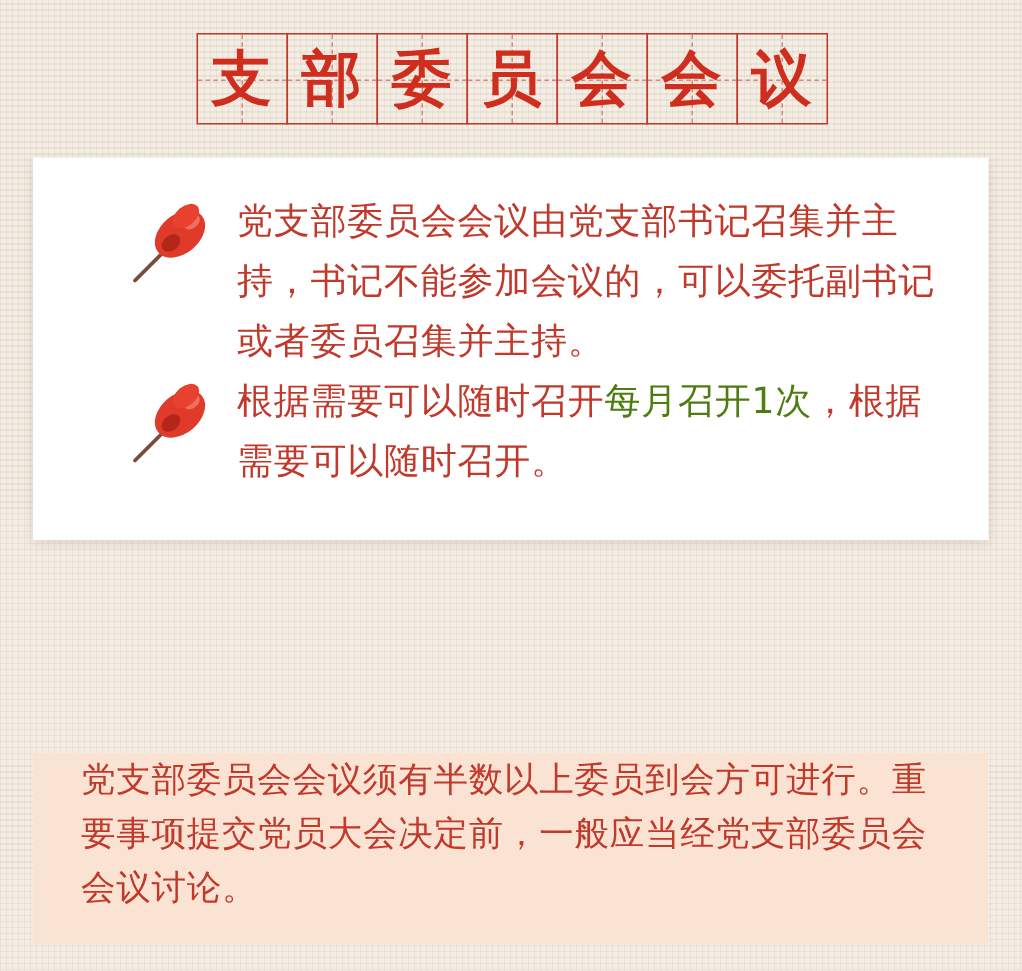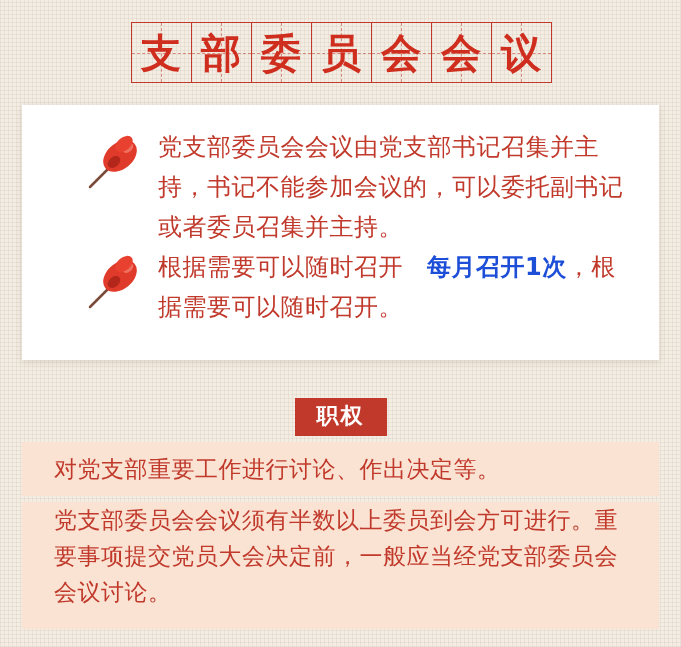--- a/index.html
+++ b/index.html
@@ -111,23 +111,22 @@
     left: 136px;
     width: 480px;
   }
   .para.b2 {
     position: absolute;
     top: 142px;
     left: 136px;
     width: 480px;
   }
   .para strong {
-    font-weight: bold;
-    color: #1d4ed8;
-    margin-left: 24px;
+    font-weight: normal;
+    color: #4d7c0f;
   }
 
   
   .tag {
     position: absolute;
     top: 398px;
     left: 50%;
     transform: translateX(-50%);
     background: #c0392b;
     color: #ffffff;
@@ -216,23 +215,19 @@
       <ellipse cx="30" cy="31" rx="7" ry="5" transform="rotate(-40 30 31)" fill="#b3261a"></ellipse>
       <ellipse cx="44" cy="17" rx="6" ry="4" transform="rotate(-40 44 17)" fill="#f0705f"></ellipse>
       <ellipse cx="40" cy="13" rx="10" ry="6.5" transform="rotate(-40 40 13)" fill="#e8412f"></ellipse>
     </svg>
 
     <div class="para b1">党支部委员会会议由党支部书记召集并主持，书记不能参加会议的，可以委托副书记或者委员召集并主持。</div>
 
     <div class="para b2"><span>根据需要可以随时召开</span><strong>每月召开1次</strong><span>，根据需要可以随时召开。</span></div>
   </div>
 
-  <div class="tag">职权</div>
-
-  <div class="peach one">
-    <div class="peach-text">对党支部重要工作进行讨论、作出决定等。</div>
-  </div>
+
 
   <div class="peach two">
     <div class="peach-text">党支部委员会会议须有半数以上委员到会方可进行。重要事项提交党员大会决定前，一般应当经党支部委员会会议讨论。</div>
   </div>
 
 </div>
 
 </body></html>

